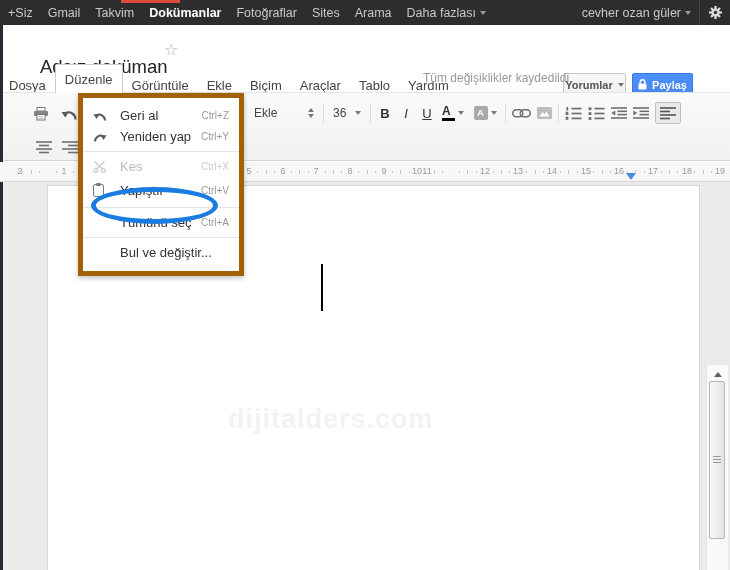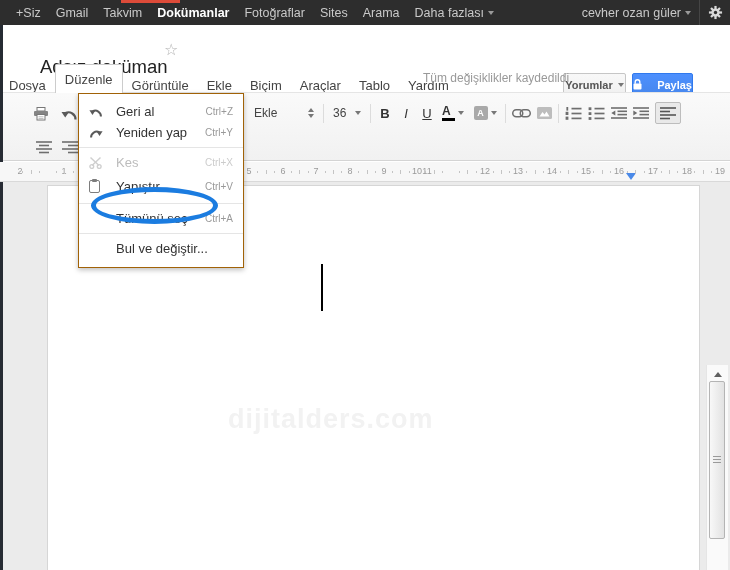--- a/index.html
+++ b/index.html
@@ -5,36 +5,36 @@
   * { margin:0; padding:0; box-sizing:border-box; }
   html,body { background:#fff; }
   body { font-family:"Liberation Sans","DejaVu Sans",sans-serif; }
   #screen { position:relative; width:730px; height:570px; background:#fff; overflow:hidden; }
 
   
   .leftstrip { position:absolute; left:0; top:0; width:3px; height:570px; background:#262b33; z-index:5; }
 
   
   .topbar { position:absolute; left:0; top:0; width:730px; height:25px; background:#2d2d2d; z-index:10; display:flex; align-items:center; }
-  .topbar-nav { display:flex; gap:15px; padding-left:16px; }
+  .topbar-nav { display:flex; gap:15px; padding-left:8px; }
   .topbar-item { font-size:12.5px; color:#c9c9c9; white-space:nowrap; cursor:pointer; }
   .topbar-item.active { color:#fff; font-weight:bold; }
   .topbar-caret { display:inline-block; width:0; height:0; border-left:3px solid transparent; border-right:3px solid transparent; border-top:4px solid #9a9a9a; margin-left:4px; vertical-align:middle; }
   .topbar-redline { position:absolute; left:121px; top:0; width:59px; height:3px; background:#dd4b39; }
   .topbar-right { position:absolute; right:0; top:0; height:25px; display:flex; align-items:center; }
   .topbar-account { font-size:12.5px; color:#c9c9c9; margin-right:8px; cursor:pointer; }
   .topbar-gearbox { width:31px; height:25px; border-left:1px solid #454545; display:flex; align-items:center; justify-content:center; cursor:pointer; }
 
   
   .header { position:absolute; left:0; top:25px; width:730px; height:40px; background:#fff; }
   .doc-title { position:absolute; left:40px; top:31px; font-size:18.5px; color:#222; cursor:text; }
   .star { position:absolute; left:164px; top:15px; font-size:16px; color:#b5b5b5; cursor:pointer; font-family:"DejaVu Sans",sans-serif; }
   .btn-comments { position:absolute; left:563px; top:48px; width:63px; height:23px; background:linear-gradient(#f8f8f8,#f0f0f0); border:1px solid #c6c6c6; border-radius:2px; display:flex; align-items:center; justify-content:center; gap:5px; font-size:11px; font-weight:bold; color:#555; cursor:pointer; }
   .btn-caret { width:0; height:0; border-left:3px solid transparent; border-right:3px solid transparent; border-top:4px solid #777; }
-  .btn-share { position:absolute; left:632px; top:48px; width:61px; height:23px; background:linear-gradient(#4d90fe,#4787ed); border:1px solid #3079ed; border-radius:2px; display:flex; align-items:center; justify-content:space-between; gap:5px; font-size:11px; font-weight:bold; color:#fff; cursor:pointer; }
+  .btn-share { position:absolute; left:632px; top:48px; width:61px; height:23px; background:linear-gradient(#4d90fe,#4787ed); border:1px solid #3079ed; border-radius:2px; display:flex; align-items:center; justify-content:center; gap:5px; font-size:11px; font-weight:bold; color:#fff; cursor:pointer; }
 
   
   .menubar { position:absolute; left:0; top:65px; width:730px; height:28px; display:flex; align-items:flex-end; }
   .menubar-item { font-size:13px; color:#444; padding:0 9px; display:flex; align-items:center; cursor:pointer; }
   .menubar-item.open { background:#fff; border:1px solid #ccc; border-bottom:none; border-radius:2px 2px 0 0; position:relative; z-index:55; height:29px; }
   .saved-status { position:absolute; left:423px; top:71px; font-size:12px; color:#999; }
 
   
   .toolbar { position:absolute; left:0; top:92px; width:730px; height:69px; background:linear-gradient(#fafafa,#f1f1f1); border-top:1px solid #e5e5e5; border-bottom:1px solid #d4d4d4; }
   .tb-row1-left { position:absolute; left:33px; top:9px; display:flex; align-items:center; gap:12px; height:24px; }
@@ -77,21 +77,21 @@
   
   .scrollbar { position:absolute; left:706px; top:183px; width:22px; height:387px; background:#fafafa; border-left:1px solid #e5e5e5; }
   .sb-up, .sb-dn { position:absolute; left:0; width:21px; height:14px; display:flex; align-items:center; justify-content:center; cursor:pointer; }
   .sb-up { top:2px; }
   .arr-up { width:0; height:0; border-left:4px solid transparent; border-right:4px solid transparent; border-bottom:5px solid #606060; }
   .sb-thumb { position:absolute; left:2px; top:16px; width:16px; height:158px; background:linear-gradient(90deg,#f8f8f8,#e2e2e2); border:1px solid #b4b4b4; border-radius:2px; cursor:grab; }
   .sb-grip { position:absolute; left:3px; top:50%; margin-top:-4px; width:8px; height:8px;
              background:linear-gradient(#9a9a9a 1.5px, transparent 1.5px, transparent 3px, #9a9a9a 3px, #9a9a9a 4.5px, transparent 4.5px, transparent 6px, #9a9a9a 6px, #9a9a9a 7.5px, transparent 7.5px); }
 
   
-  .menu { position:absolute; left:78px; top:93px; width:166px; background:#fff; border:1px solid #a16207; box-shadow:0 2px 5px rgba(0,0,0,0.25); z-index:50; padding:7px 0 8px 0; }
+  .menu { position:absolute; left:78px; top:93px; width:166px; background:#fff; border:5px solid #a16207; box-shadow:0 2px 5px rgba(0,0,0,0.25); z-index:50; padding:7px 0 8px 0; }
   .menu-item { height:21px; display:flex; align-items:center; padding:0 10px 0 10px; cursor:pointer; }
   .menu-item.tall { height:26px; }
   .mi-icon { width:27px; display:flex; align-items:center; justify-content:flex-start; }
   .mi-label { flex:1; font-size:13px; color:#333; white-space:nowrap; }
   .mi-shortcut { font-size:10px; color:#999; }
   .menu-item.disabled .mi-label { color:#bcbcbc; cursor:default; }
   .menu-item.disabled .mi-shortcut { color:#ccc; }
   .menu-sep { height:1px; background:#e5e5e5; margin:4px 0; }
 
   

